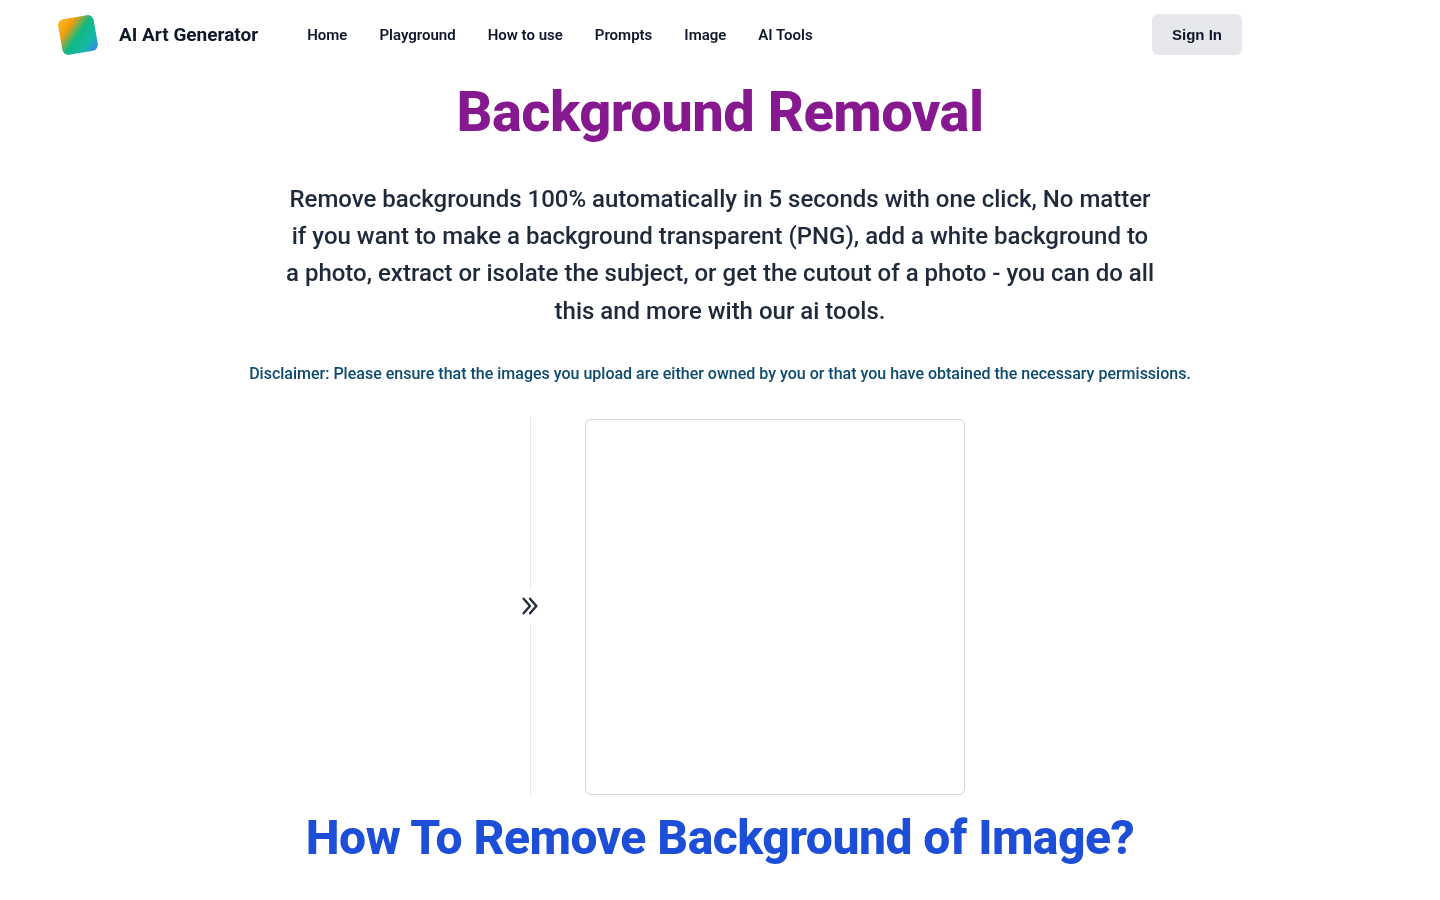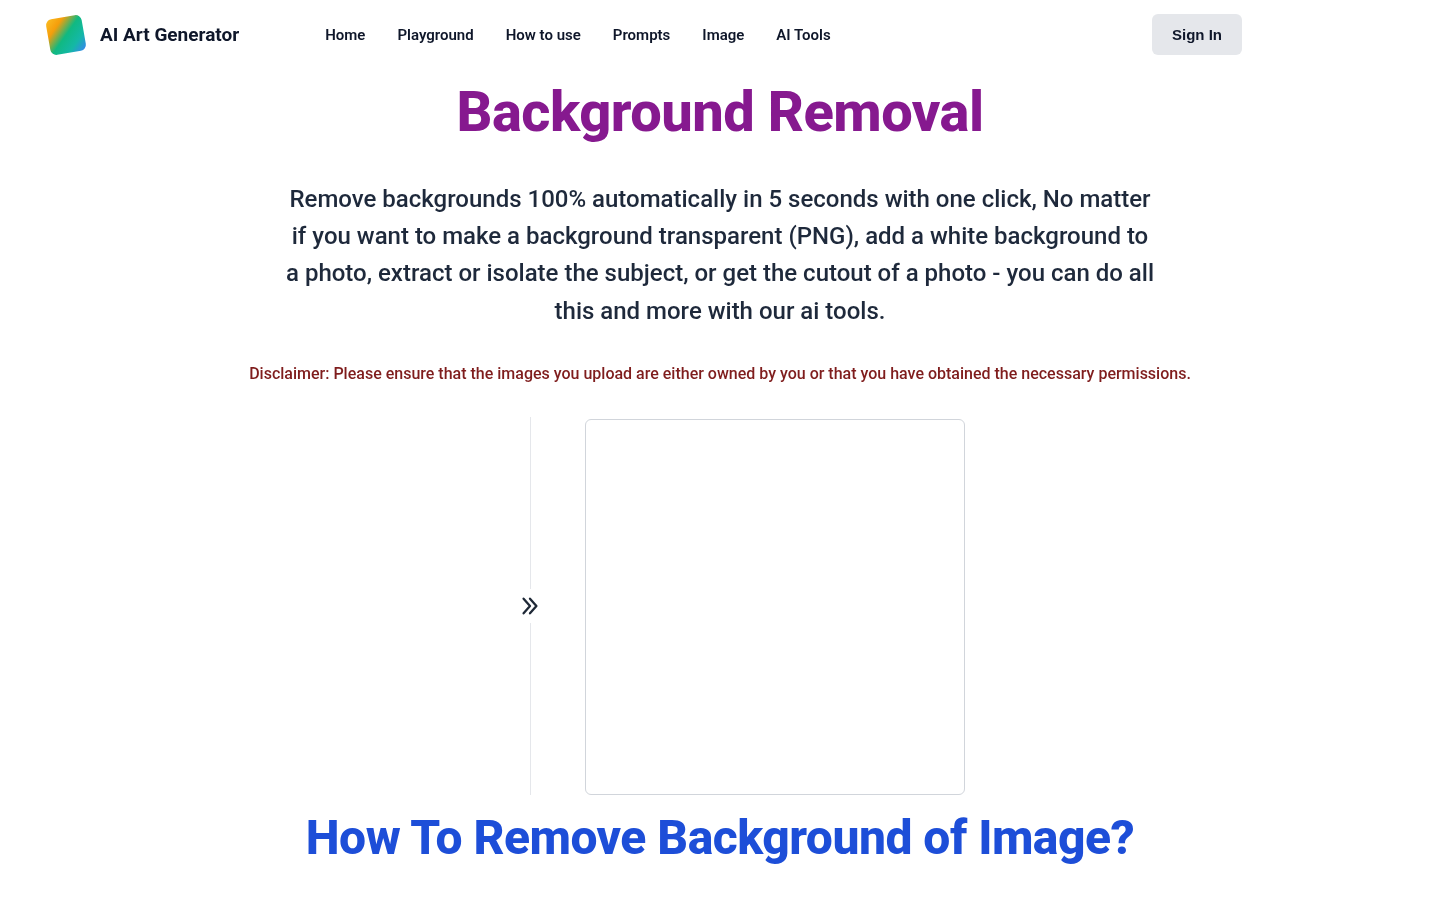--- a/index.html
+++ b/index.html
@@ -15,39 +15,40 @@
 
 .header {
   display: flex;
   align-items: center;
   padding: 14px 48px;
   gap: 14px;
 }
 .logo-wrap {
   display: flex;
   align-items: center;
-  gap: 16px;
+  gap: 23px;
+  margin-left: 12px;
 }
 .logo-icon {
   width: 36px;
   height: 36px;
   border-radius: 6px;
   transform: rotate(-10deg);
   background: linear-gradient(135deg, #fbbf24 0%, #f59e0b 25%, #10b981 50%, #14b8a6 75%, #3b82f6 100%);
   position: relative;
 }
 .brand-name {
   font-weight: 700;
   font-size: 19px;
   color: #0f172a;
 }
 .nav {
   display: flex;
   gap: 32px;
-  margin-left: 72px;
+  margin-left: 35px;
 }
 .nav a {
   text-decoration: none;
   color: #0f172a;
   font-weight: 600;
   font-size: 15px;
   cursor: pointer;
 }
 .spacer { flex: 1; }
 .signin-btn {
@@ -84,21 +85,21 @@
   font-weight: 500;
 }
 .tagline {
   font-size: 16px;
   font-style: italic;
   color: #94a3b8;
   margin-top: 22px;
 }
 .disclaimer {
   font-size: 16px;
-  color: #7f1d1d;
+  color: #0c4a6e;
   margin-top: 34px;
   font-weight: 500;
 }
 
 
 .panels {
   display: flex;
   align-items: stretch;
   justify-content: center;
   margin-top: 34px;

